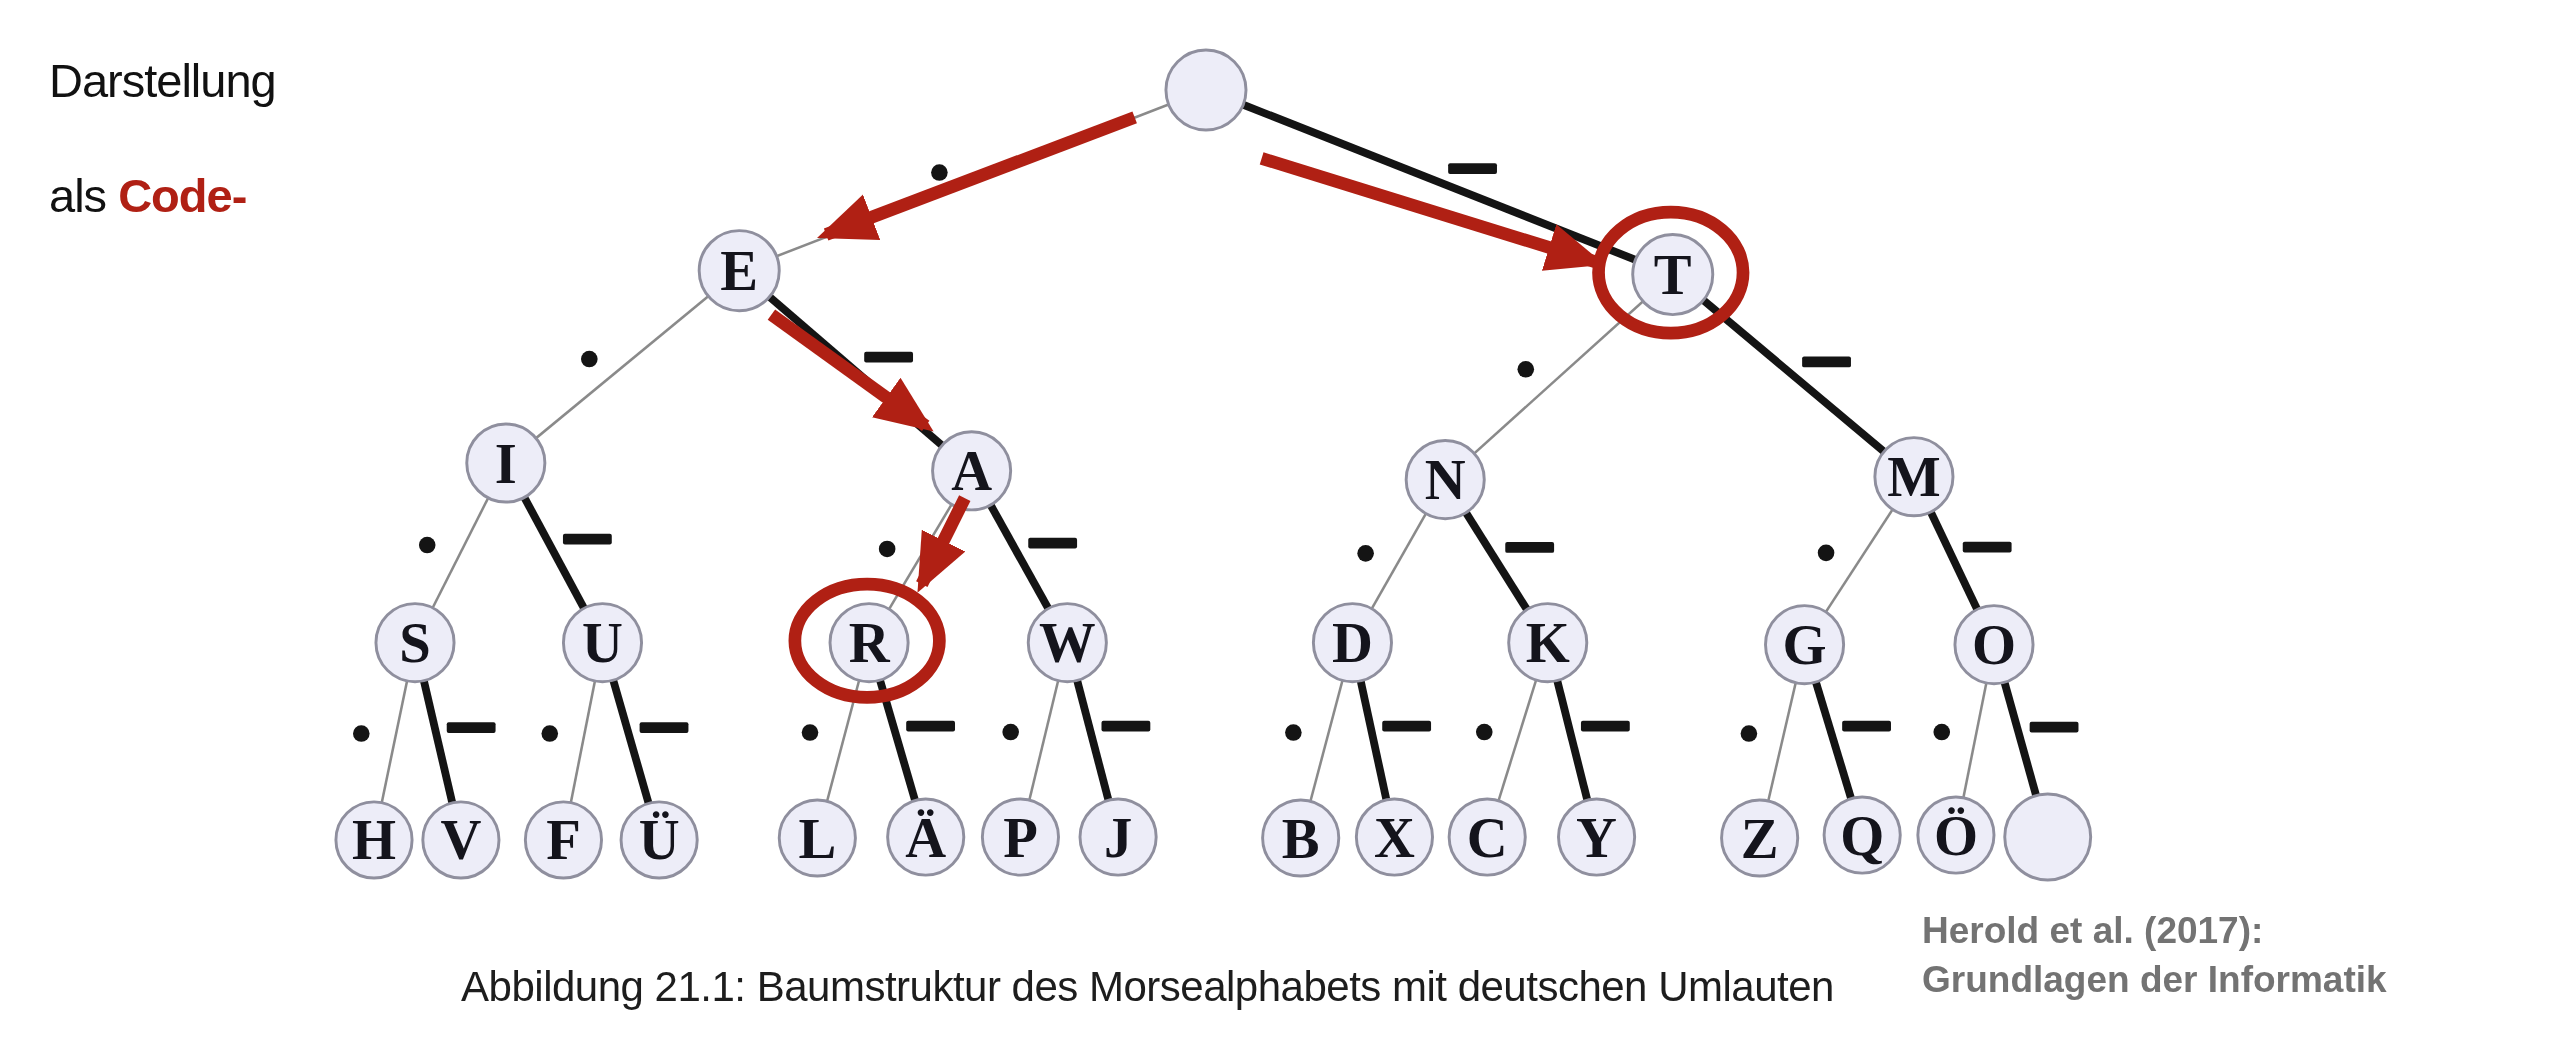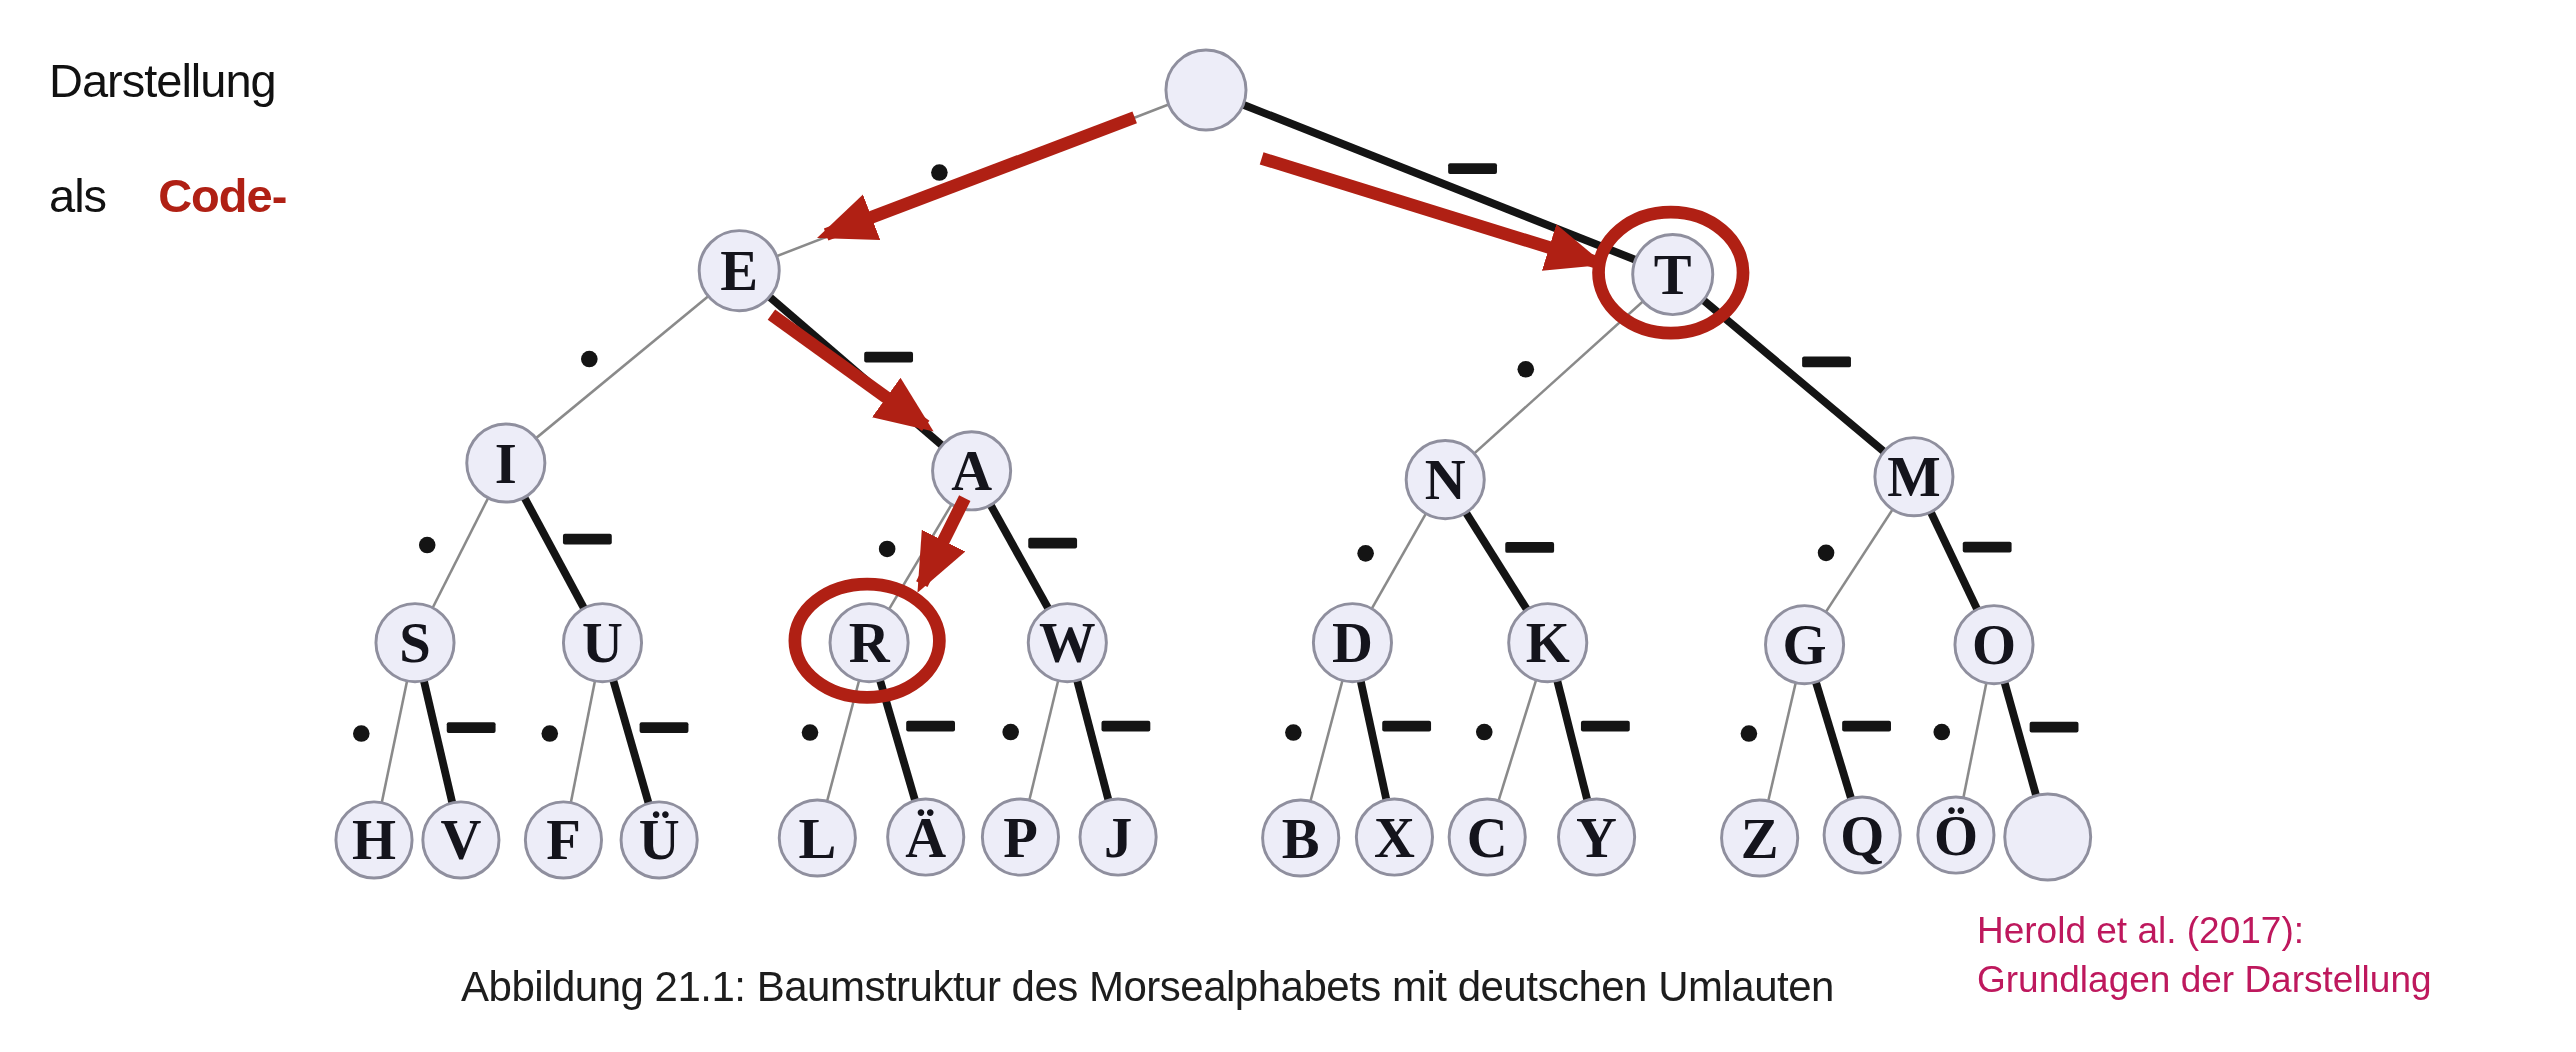--- a/index.html
+++ b/index.html
@@ -19,35 +19,36 @@
   }
   .title .red{font-weight:700;}
   .caption{
     position:absolute;left:430px;top:963px;width:1435px;
     text-align:center;
     font-size:42px;letter-spacing:-0.5px;
     color:#1d1d1d;
     white-space:nowrap;
   }
   .source{
-    position:absolute;left:1977px;top:906px;
+    position:absolute;left:1922px;top:906px;
     font-size:37px;line-height:49px;
-    color:#be185d;
+    color:#737373;
     white-space:nowrap;
+    font-weight:bold;
   }
   svg.tree{position:absolute;left:0;top:0;}
 </style>
 </head>
 <body>
 
 <div class="stage">
 
   <div class="title">
     <div><span>Darstellung</span></div>
-    <div><span>als </span><span class="red" style="color: rgb(176, 32, 20); margin-left: 40px;">Code-</span></div>
+    <div><span>als </span><span class="red" style="color: rgb(176, 32, 20);">Code-</span></div>
   </div>
 
   <svg class="tree" id="tree-svg" width="2576" height="1053" viewBox="0 0 2638 1078">
       <defs>
         <marker id="ah" viewBox="0 0 12 10" refX="10" refY="5" markerWidth="4.6" markerHeight="4.6" orient="auto" markerUnits="strokeWidth">
           <path d="M0,0 L12,5 L0,10 Z" fill="#b02014"></path>
         </marker>
       </defs>
       <g>
         <line x1="1235" y1="92" x2="757" y2="277" stroke="#8a8a8a" stroke-width="2.6"></line>
@@ -184,17 +185,17 @@
       <g>
         <ellipse cx="1711" cy="279" rx="74" ry="62" fill="none" stroke="#b02014" stroke-width="13"></ellipse>
         <ellipse cx="888" cy="656" rx="74" ry="58" fill="none" stroke="#b02014" stroke-width="13"></ellipse>
       </g>
     </svg>
 
   <div class="caption">Abbildung 21.1: Baumstruktur des Morsealphabets mit deutschen Umlauten</div>
 
   <div class="source">
     <div>Herold et al. (2017):</div>
-    <div>Grundlagen der Darstellung</div>
+    <div>Grundlagen der Informatik</div>
   </div>
 
 </div>
 
 
 </body></html>

